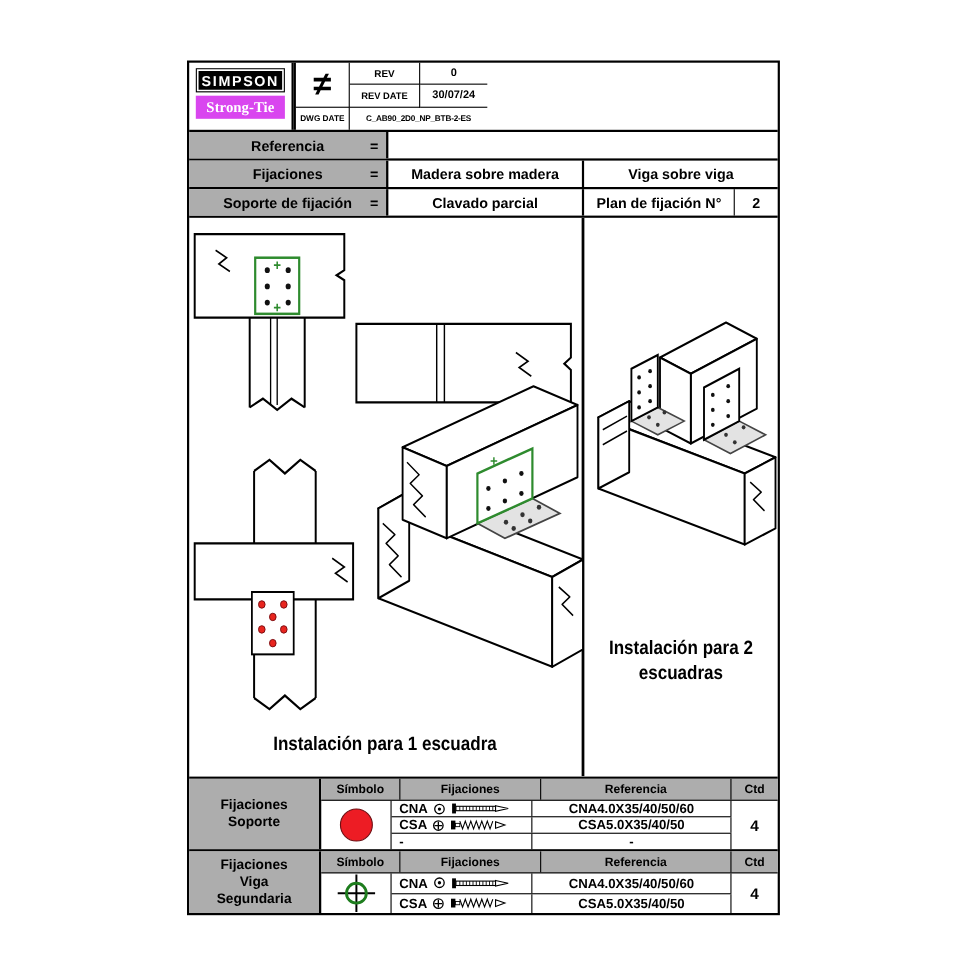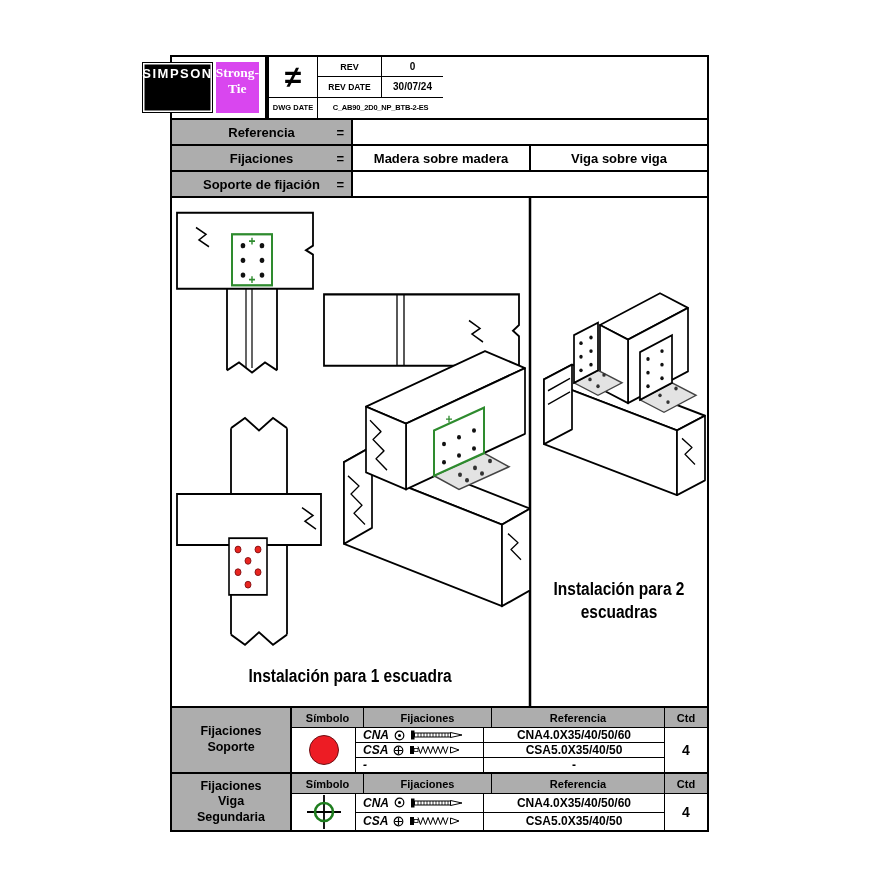--- a/index.html
+++ b/index.html
@@ -2,21 +2,21 @@
 <html><head>
 <meta charset="utf-8">
 <style>
   * { margin:0; padding:0; box-sizing:border-box; }
   html,body { background:#fff; }
   body { width:880px; height:880px; position:relative; font-family:"Liberation Sans",sans-serif; color:#000; }
   .sheet { position:absolute; left:170px; top:55px; width:539px; height:777px; border:2.5px solid #000; display:flex; flex-direction:column; background:#fff; }
 
   
   .hdr { display:flex; height:63px; border-bottom:2.5px solid #000; flex:0 0 auto; }
-  .logo-cell { width:95px; border-right:2.5px solid #000; padding:5px 6px; display:flex; flex-direction:row; justify-content:flex-end; gap:3px; }
+  .logo-cell { width:95px; border-right:2.5px solid #000; padding:5px 6px; display:flex; flex-direction:column; justify-content:flex-start; gap:3px; }
   .logo-black { background:#000; color:#fff; text-align:center; font-weight:bold; font-size:13px; letter-spacing:1.5px; padding:4px 0 3px; box-shadow: inset 0 0 0 1px #000, inset 0 0 0 2.5px #fff; }
   .logo-red { background:#d946ef; color:#fff; text-align:center; font-weight:bold; font-size:13.5px; padding:3px 0 2px; font-family:"Liberation Serif",serif; }
   .title-cell { flex:1; display:flex; align-items:center; justify-content:center; }
   .title-cell span { font-size:25px; font-weight:bold; border-bottom:2.5px solid #000; padding:0 8px 3px; white-space:nowrap; }
   .tb { width:176px; border-left:2.5px solid #000; display:grid; grid-template-columns:49px 64px 1fr; grid-template-rows:1fr 1fr 1fr; }
   .tb > div { display:flex; align-items:center; justify-content:center; font-weight:bold; }
   .cell-sym { grid-column:1; grid-row:1/3; border-right:1.5px solid #000; border-bottom:1.5px solid #000; font-size:30px; }
   .cell-revl { grid-column:2; grid-row:1; border-right:1.5px solid #000; border-bottom:1.5px solid #000; font-size:9px; }
   .cell-revv { grid-column:3; grid-row:1; border-bottom:1.5px solid #000; font-size:10px; }
   .cell-rdl  { grid-column:2; grid-row:2; border-right:1.5px solid #000; border-bottom:1.5px solid #000; font-size:8.5px; }
@@ -48,21 +48,21 @@
   .sec-hdr > div { display:flex; align-items:center; justify-content:center; }
   .h-sym { width:72px; border-right:1.5px solid #000; }
   .h-fij { width:128px; border-right:1.5px solid #000; }
   .h-ref { flex:1; border-right:1.5px solid #000; }
   .h-ctd { width:42px; }
   .sec-rows { display:flex; flex:1; }
   .col-sym { width:64px; border-right:1.5px solid #000; display:flex; align-items:center; justify-content:center; }
   .col-mid { flex:1; display:flex; flex-direction:column; }
   .mid-row { display:flex; flex:1; border-bottom:1.5px solid #000; }
   .mid-row:last-child { border-bottom:none; }
-  .fij-cell { width:128px; border-right:1.5px solid #000; display:flex; align-items:center; gap:5px; padding-left:7px; font-weight:bold; font-size:12px;font-style:italic; }
+  .fij-cell { width:128px; border-right:1.5px solid #000; display:flex; align-items:center; gap:5px; padding-left:7px; font-weight:bold; font-size:12px; }
   .ref-cell { flex:1; border-right:1.5px solid #000; display:flex; align-items:center; justify-content:center; font-weight:bold; font-size:12px;text-align:center; }
   .col-ctd { width:42px; display:flex; align-items:center; justify-content:center; font-weight:bold; font-size:14px; }
   .red-dot { width:30px; height:30px; border-radius:50%; background:#ed1c24; border:1.5px solid #6d0f13; }
   .sec1-rows .mid-row { height:28px; }
   .sec2-rows .mid-row { height:31px; }
 </style>
 </head>
 <body>
 
 <div class="sheet">
@@ -96,20 +96,27 @@
     </div>
     <div class="info-vals">
       <div class="vcell">Madera sobre madera</div>
       <div class="vcell">Viga sobre viga</div>
     </div>
   </div>
   <div class="info-row">
     <div class="info-label">
       <span>Soporte de fijación</span>
       <span class="info-eq">=</span>
+    </div>
+    <div class="info-vals">
+      <div class="vcell">Clavado parcial</div>
+      <div class="vsplit">
+        <div class="lbl">Plan de fijación N°</div>
+        <div class="num">2</div>
+      </div>
     </div>
   </div>
 
   <div class="draw-area">
     <svg viewBox="0 0 535 448" preserveAspectRatio="none">
 
       <line x1="358" y1="0" x2="358" y2="448" stroke="#000" stroke-width="2.5"></line>
 
       <g stroke="#000" stroke-width="1.8" fill="#fff">
         <path d="M5,13 H141 V42 l-7,4 7,4 V80 H5 Z"></path>

